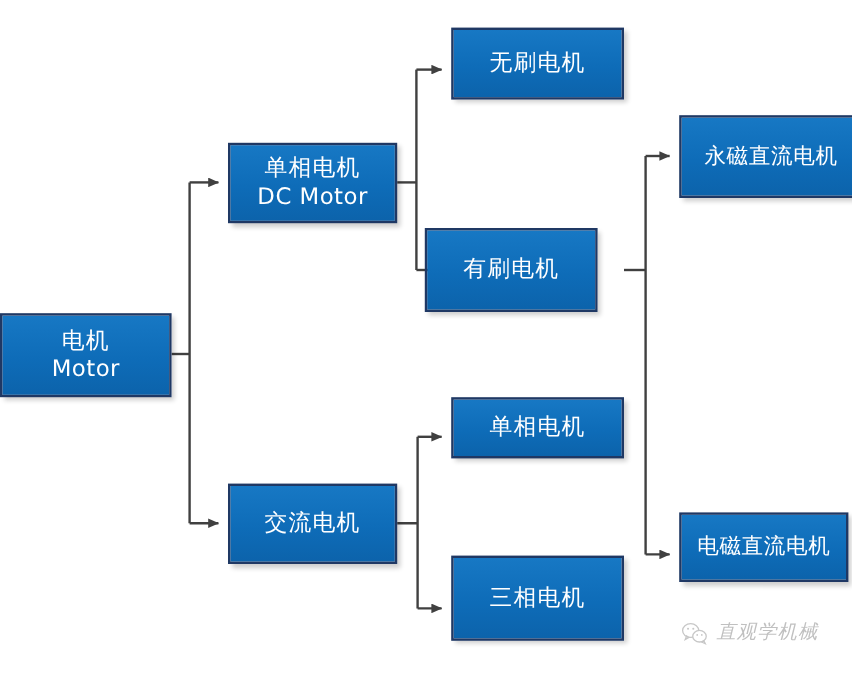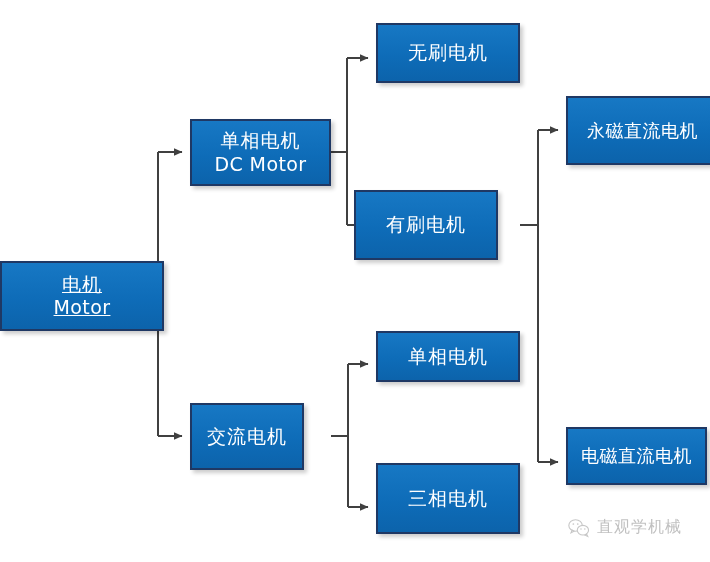--- a/index.html
+++ b/index.html
@@ -53,20 +53,21 @@
     white-space: nowrap;
   }
   .node.wide .cn { font-size: 18px; letter-spacing: 0.5px; }
   .watermark {
     position: absolute;
     display: flex;
     align-items: center;
     gap: 7px;
     opacity: 0.55;
     z-index: 3;
+    font-style: italic;
   }
   .watermark .wm-text {
     font-size: 16px;
     color: #8d8d8d;
     letter-spacing: 1px;
     white-space: nowrap;
   }
   .wm-icon { width: 22px; height: 20px; display: block; }
 </style>
 </head>
@@ -103,31 +104,31 @@
     </g>
 
     <g>
       <path d="M520,225 L538,225" stroke="#404040" stroke-width="2" fill="none"></path>
       <path d="M538,130 L538,462" stroke="#404040" stroke-width="2" fill="none"></path>
       <path d="M538,130 L558,130" stroke="#404040" stroke-width="2" fill="none" marker-end="url(#arrow)"></path>
       <path d="M538,462 L558,462" stroke="#404040" stroke-width="2" fill="none" marker-end="url(#arrow)"></path>
     </g>
   </svg>
 
-  <div class="node" style="left:0px;top:261px;width:164px;height:70px;text-decoration:underline;">
+  <div class="node" style="left:0px;top:261px;width:143px;height:70px;">
     <span class="cn">电机</span>
     <span class="en">Motor</span>
   </div>
 
   <div class="node" style="left:190px;top:119px;width:141px;height:67px;">
     <span class="cn">单相电机</span>
     <span class="en">DC Motor</span>
   </div>
 
-  <div class="node" style="left:190px;top:403px;width:114px;height:67px;">
+  <div class="node" style="left:190px;top:403px;width:141px;height:67px;">
     <span class="cn">交流电机</span>
   </div>
 
   <div class="node" style="left:376px;top:23px;width:144px;height:60px;">
     <span class="cn">无刷电机</span>
   </div>
 
   <div class="node" style="left:354px;top:190px;width:144px;height:70px;">
     <span class="cn">有刷电机</span>
   </div>

